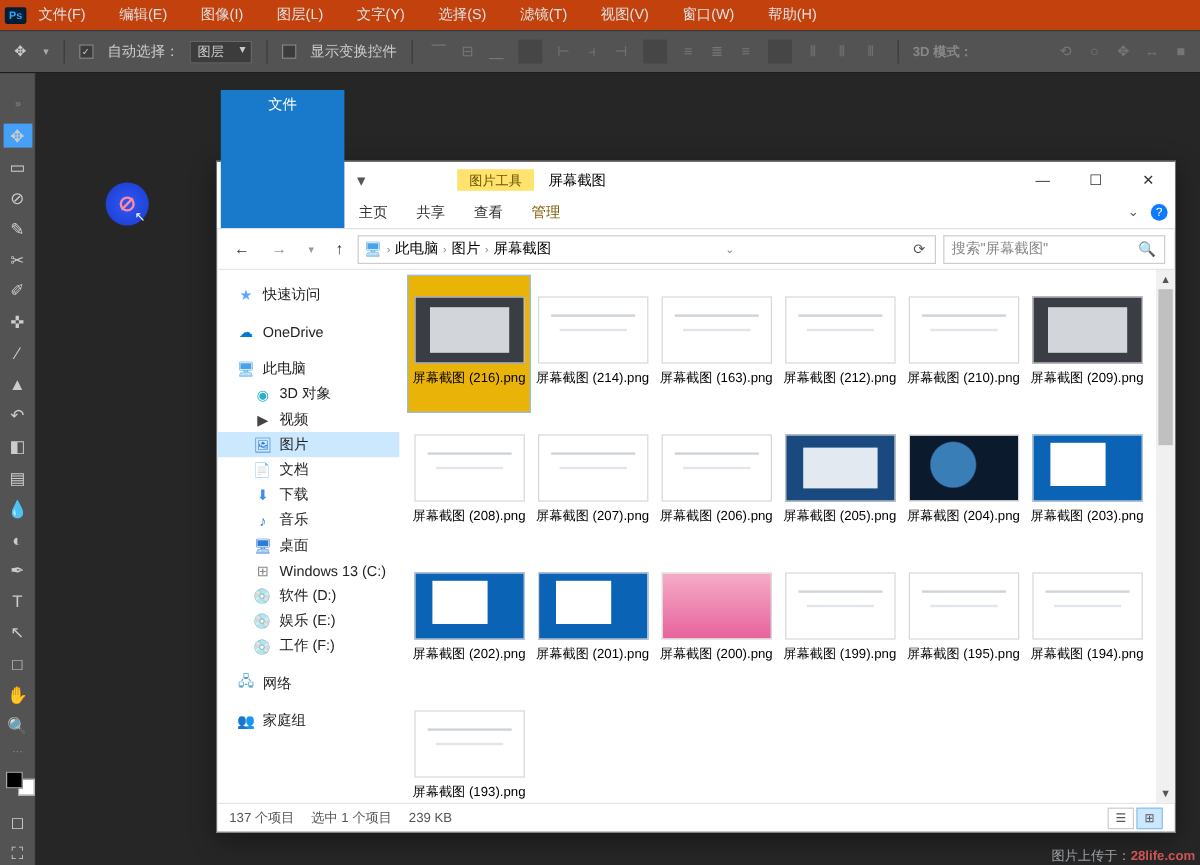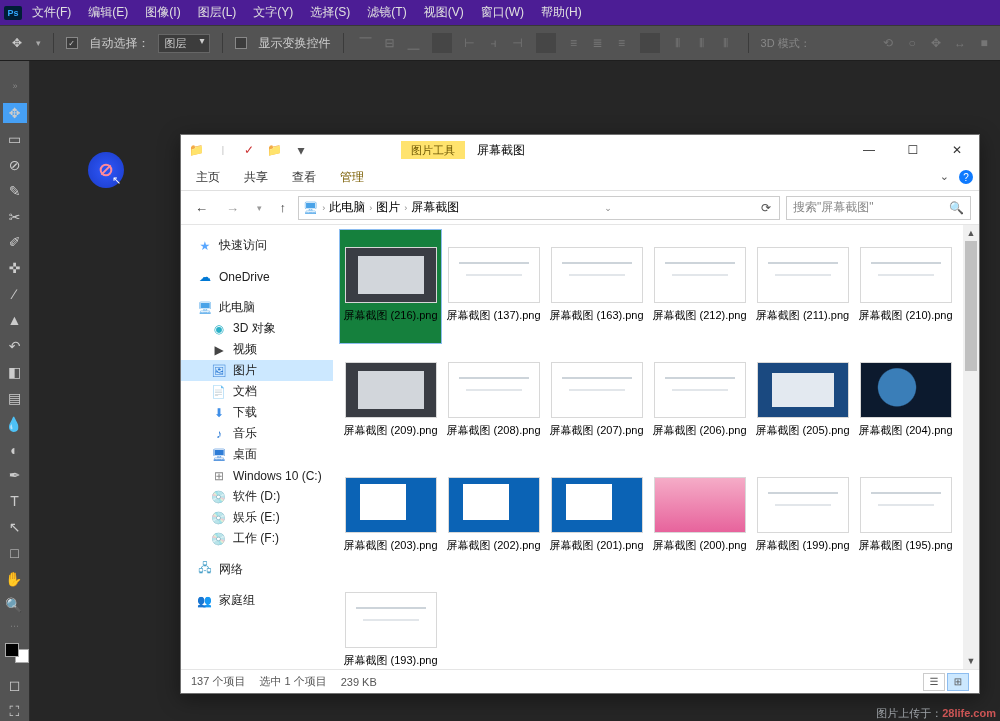--- a/index.html
+++ b/index.html
@@ -1,19 +1,19 @@
 <!DOCTYPE html>
 <html><head>
   <meta charset="utf-8">
   <style>
     * { margin: 0; padding: 0; box-sizing: border-box; font-family: "Microsoft YaHei", "Segoe UI", sans-serif; }
     body { width: 1000px; height: 721px; background: #2d2d2d; overflow: hidden; position: relative; }
 
     
-    .ps-menubar { height: 25px; background: #4c1d95; display: flex; align-items: center; padding: 0 4px; gap: 10px; color: #e0e0e0; font-size: 12px; }
+    .ps-menubar { height: 25px; background: #c2410c; display: flex; align-items: center; padding: 0 4px; gap: 10px; color: #e0e0e0; font-size: 12px; }
     .ps-logo { width: 18px; height: 14px; background: #001e36; color: #31a8ff; font-size: 9px; font-weight: bold; display: flex; align-items: center; justify-content: center; border-radius: 2px; }
     .ps-menubar span { cursor: pointer; }
 
     
     .ps-options { height: 36px; background: #535353; border-top: 1px solid #383838; border-bottom: 1px solid #1e1e1e; display: flex; align-items: center; padding: 0 6px; gap: 8px; color: #ccc; font-size: 12px; }
     .ps-move { width: 22px; height: 22px; display: flex; align-items: center; justify-content: center; color: #ccc; }
     .ps-options .cb { width:12px; height:12px; border:1px solid #888; background:#3c3c3c; display:inline-flex; align-items:center; justify-content:center; font-size:8px; margin-right:4px;}
     .ps-options .dd { background:#3c3c3c; padding:1px 22px 1px 6px; position:relative; border:1px solid #666; font-size:11px; }
     .ps-options .dd::after{content:"▾"; position:absolute; right:4px; top:0; font-size:10px;}
     .ps-sep { width:1px; height:20px; background:#3b3b3b; margin:0 4px;}
@@ -37,21 +37,21 @@
     .cursor-dot{position:absolute;width:36px;height:36px;border-radius:50%;background:radial-gradient(circle,#2b52f0 20%,#1a3bc9 100%);display:flex;align-items:center;justify-content:center;}
     .cursor-dot svg{width:16px;height:16px;}
     .cursor-arrow{position:absolute;left:24px;top:22px;color:#fff;font-size:11px;}
 
     
     .explorer { position:absolute; background:#fff; border:1px solid #707070; box-shadow:0 5px 20px rgba(0,0,0,.4); display:flex; flex-direction:column; }
     .expl-title { height:30px; display:flex; align-items:center; background:#fff;}
     .qat{display:flex;align-items:center;padding:0 4px;gap:2px;}
     .qat span{width:24px;height:22px;display:flex;align-items:center;justify-content:center;font-size:12px;color:#555;}
     .folder-ic{color:#ffb900;font-size:14px;}
-    .title-tabs{display:flex;align-items:center;margin-left:84px;font-size:12px;}
+    .title-tabs{display:flex;align-items:center;margin-left:64px;font-size:12px;}
     .ctx-tab{background:#ffe36e;padding:2px 10px 1px;color:#6b5500; font-size: 11px;}
     .title-text{padding:0 12px;color:#000;}
     .win-ctrl{margin-left:auto;display:flex;}
     .win-ctrl span{width:44px;height:30px;display:flex;align-items:center;justify-content:center;font-size:12px;color:#333;cursor:pointer;}
 
     .ribbon-tabs{height:26px;display:flex;align-items:flex-end;padding:0 3px;gap:0;font-size:12px;background:#fff;border-bottom:1px solid #e0e0e0;position:relative;}
     .ribbon-tab{padding:4px 12px;cursor:pointer;color:#333;}
     .ribbon-tab.file{background:#1979ca;color:#fff;}
     .ribbon-tab.ctx{color:#7a5d00;}
     .ribbon-right{position:absolute;right:6px;top:5px;display:flex;gap:10px;color:#555;font-size:11px;}
@@ -84,21 +84,21 @@
     .doc{color:#444;}
     .dl{color:#3e8ee7;}
     .mus{color:#2e7cd6;}
     .desk{color:#2e7cd6;}
     .drv{color:#888;}
     .net{color:#48a0c9;}
     .home{color:#31a05d;}
 
     .files{flex:1;display:flex;flex-wrap:wrap;align-content:flex-start;padding:4px 0 0 6px;gap:0;overflow-y:auto;font-size:12px;position:relative;}
     .file{width:103px;display:flex;flex-direction:column;align-items:center;padding:4px 2px;cursor:pointer;text-align:center;height:115px;}
-    .file.selected{background:#15803d;border:1px solid #8dbdf0;padding:3px 1px;}
+    .file.selected{background:#eab308;border:1px solid #8dbdf0;padding:3px 1px;}
     .thumb{width:92px;height:56px;background:#f4f4f4;border:1px solid #d8d8d8;margin-top:14px;margin-bottom:6px;position:relative;overflow:hidden;}
     .thumb.dark{background:#3a3d44;}
     .thumb.dark::after{content:"";position:absolute;inset:8px 12px;background:#d2d6db;}
     .thumb.blue{background:#1a4980;}
     .thumb.blue::after{content:"";position:absolute;inset:10px 14px;background:#fff;opacity:.88;}
     .thumb.bluedesk{background:#0b63b5;}
     .thumb.bluedesk::after{content:"";position:absolute;left:14px;top:6px;right:30px;bottom:12px;background:#fff;}
     .thumb.pink{background:linear-gradient(#f5acc7,#e7639c);}
     .thumb.earth{background:radial-gradient(circle at 40% 45%,#3a7eb8 0 30%,#0c1a2e 32% 100%);}
     .thumb.light{background:#fff;}
@@ -115,21 +115,21 @@
     .scroll-btn{position:absolute;left:0;right:0;height:16px;display:flex;align-items:center;justify-content:center;font-size:9px;color:#555;}
 
     .watermark{position:absolute;right:4px;bottom:0;font-size:11px;color:#9ea3a8;}
     .watermark b{color:#c55;}
   </style>
 </head>
 <body>
 
 <div class="ps-menubar">
   <div class="ps-logo">Ps</div>
-  <div id="ps-menu" style="display:flex;gap:17px;">
+  <div id="ps-menu" style="display:flex;gap:28px;">
       <span>文件(F)</span>
       <span>编辑(E)</span>
       <span>图像(I)</span>
       <span>图层(L)</span>
       <span>文字(Y)</span>
       <span>选择(S)</span>
       <span>滤镜(T)</span>
       <span>视图(V)</span>
       <span>窗口(W)</span>
       <span>帮助(H)</span>
@@ -158,21 +158,21 @@
     <span class="ps-sep"></span>
     <span>≡</span>
     <span>≣</span>
     <span>≡</span>
     <span class="ps-sep"></span>
     <span>⦀</span>
     <span>⦀</span>
     <span>⦀</span>
   </div>
   <span class="ps-sep"></span>
-  <span style="color:#888;font-size:11px;">3D 模式：</span>
+  <span style="color:#888;font-size:11px;font-weight:bold;">3D 模式：</span>
   <div class="misc-icons">
     <span>⟲</span>
     <span>○</span>
     <span>✥</span>
     <span>↔</span>
     <span>■</span>
   </div>
 </div>
 
 <div class="ps-tools">
@@ -230,20 +230,21 @@
       <div class="title-text">屏幕截图</div>
     </div>
     <div class="win-ctrl">
       <span>—</span>
       <span>☐</span>
       <span>✕</span>
     </div>
   </div>
 
   <div class="ribbon-tabs">
+    <div class="ribbon-tab file">文件</div>
     <div id="ribbon-mid" style="display: contents;"><div class="ribbon-tab">主页</div><div class="ribbon-tab">共享</div><div class="ribbon-tab">查看</div></div>
     <div class="ribbon-tab ctx">管理</div>
     <div class="ribbon-right">
       <span>⌄</span>
       <span class="help-ic">?</span>
     </div>
   </div>
 
   <div class="expl-nav">
     <span class="nav-arr active">←</span>
@@ -310,21 +311,21 @@
             <div class="tree-item child">
               <span class="tic mus">♪</span>
               <span>音乐</span>
             </div>
             <div class="tree-item child">
               <span class="tic desk">🖥</span>
               <span>桌面</span>
             </div>
             <div class="tree-item child">
               <span class="tic drv">⊞</span>
-              <span>Windows 10 (C:)</span>
+              <span>Windows 13 (C:)</span>
             </div>
             <div class="tree-item child">
               <span class="tic drv">💿</span>
               <span>软件 (D:)</span>
             </div>
             <div class="tree-item child">
               <span class="tic drv">💿</span>
               <span>娱乐 (E:)</span>
             </div>
             <div class="tree-item child">
@@ -347,33 +348,29 @@
       </div>
     </div>
 
     <div class="files" id="files">
       <div class="file selected">
           <div class="thumb dark"></div>
           <div class="fname">屏幕截图 (216).png</div>
         </div>
         <div class="file">
           <div class="thumb light"></div>
-          <div class="fname">屏幕截图 (137).png</div>
+          <div class="fname">屏幕截图 (214).png</div>
         </div>
         <div class="file">
           <div class="thumb light"></div>
           <div class="fname">屏幕截图 (163).png</div>
         </div>
         <div class="file">
           <div class="thumb light"></div>
           <div class="fname">屏幕截图 (212).png</div>
-        </div>
-        <div class="file">
-          <div class="thumb light"></div>
-          <div class="fname">屏幕截图 (211).png</div>
         </div>
         <div class="file">
           <div class="thumb light"></div>
           <div class="fname">屏幕截图 (210).png</div>
         </div>
         <div class="file">
           <div class="thumb dark"></div>
           <div class="fname">屏幕截图 (209).png</div>
         </div>
         <div class="file">
@@ -412,20 +409,24 @@
           <div class="thumb pink"></div>
           <div class="fname">屏幕截图 (200).png</div>
         </div>
         <div class="file">
           <div class="thumb light"></div>
           <div class="fname">屏幕截图 (199).png</div>
         </div>
         <div class="file">
           <div class="thumb light"></div>
           <div class="fname">屏幕截图 (195).png</div>
+        </div>
+        <div class="file">
+          <div class="thumb light"></div>
+          <div class="fname">屏幕截图 (194).png</div>
         </div>
         <div class="file">
           <div class="thumb light"></div>
           <div class="fname">屏幕截图 (193).png</div>
         </div>
         <div class="scrollbar">
         <div class="scroll-btn" style="top:0">▲</div>
         <div class="scroll-thumb" style="top:16px"></div>
         <div class="scroll-btn" style="bottom:0">▼</div>
       </div>

